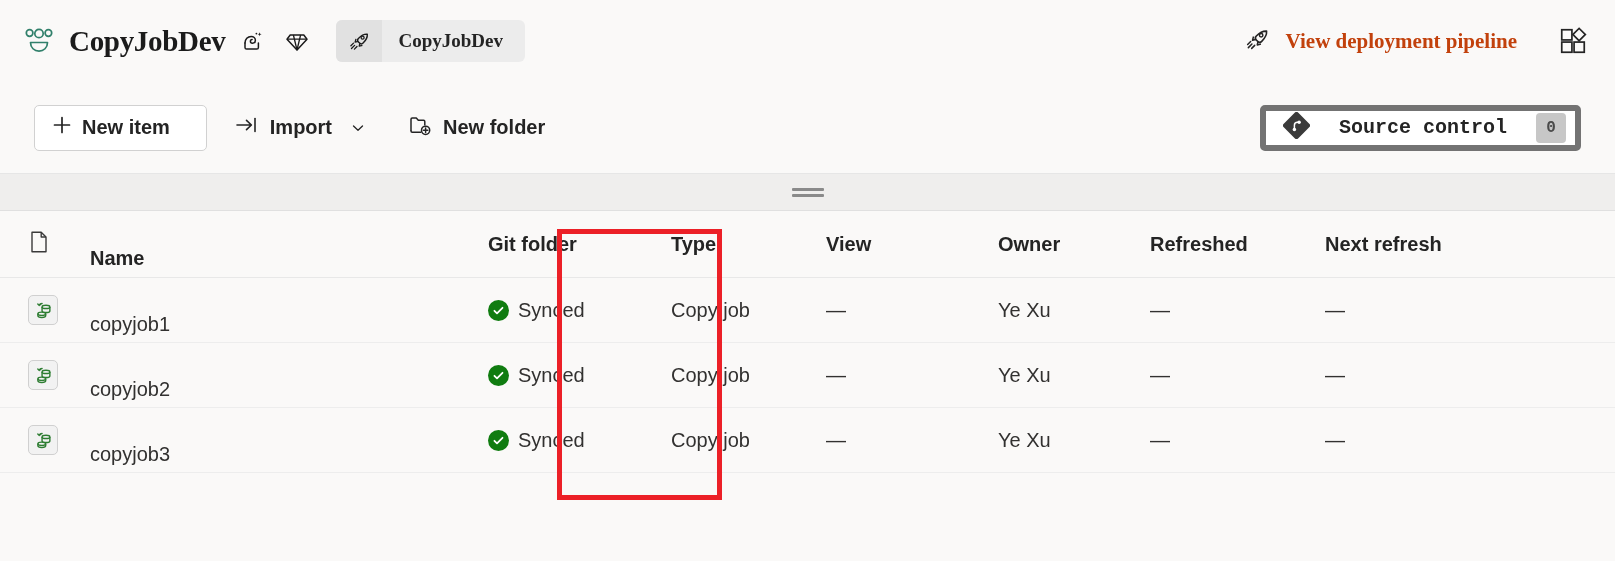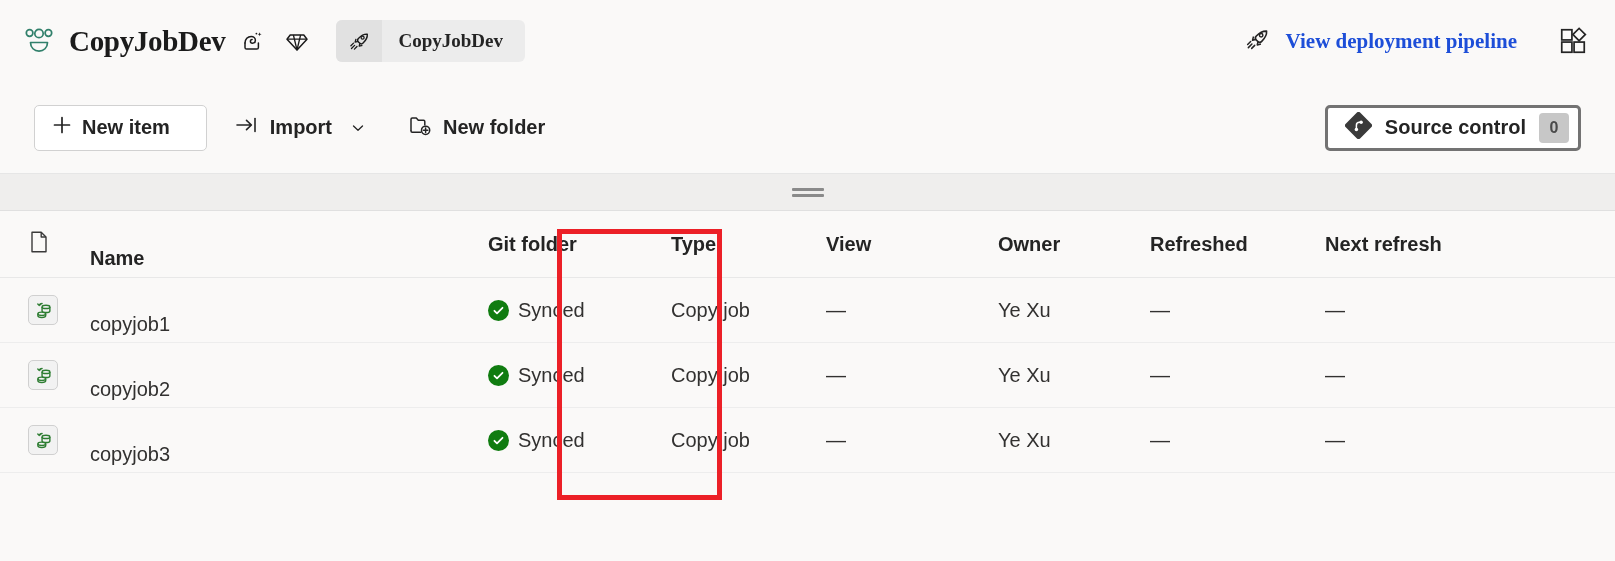--- a/index.html
+++ b/index.html
@@ -86,21 +86,21 @@
     display: flex;
     align-items: center;
     gap: 14px;
     padding: 6px 10px;
     border-radius: 4px;
     cursor: pointer;
   }
   .pipeline-label {
     font-size: 21px;
     font-weight: 600;
-    color: #1d4ed8;
+    color: #c2410c;
     white-space: nowrap;
   }
   .apps-btn {
     width: 40px; height: 40px;
     margin-left: 26px;
     display: flex; align-items: center; justify-content: center;
     cursor: pointer;
   }
 
   
@@ -145,27 +145,28 @@
   }
   .chev {
     margin-left: 7px;
     display: inline-flex;
     align-items: center;
   }
   .src-ctrl {
     margin-left: auto;
     display: flex;
     align-items: center;
-    gap: 13px;
+    gap: 29px;
     height: 46px;
     padding: 0 9px 0 17px;
     background: #ffffff;
-    border: 3px solid #737373;
+    border: 6px solid #737373;
     border-radius: 5px;
     cursor: pointer;
+    font-family: Liberation Mono, monospace;
   }
   .src-ctrl-label {
     font-size: 20px;
     font-weight: 600;
     color: #242424;
     white-space: nowrap;
   }
   .badge {
     min-width: 30px;
     height: 30px;

